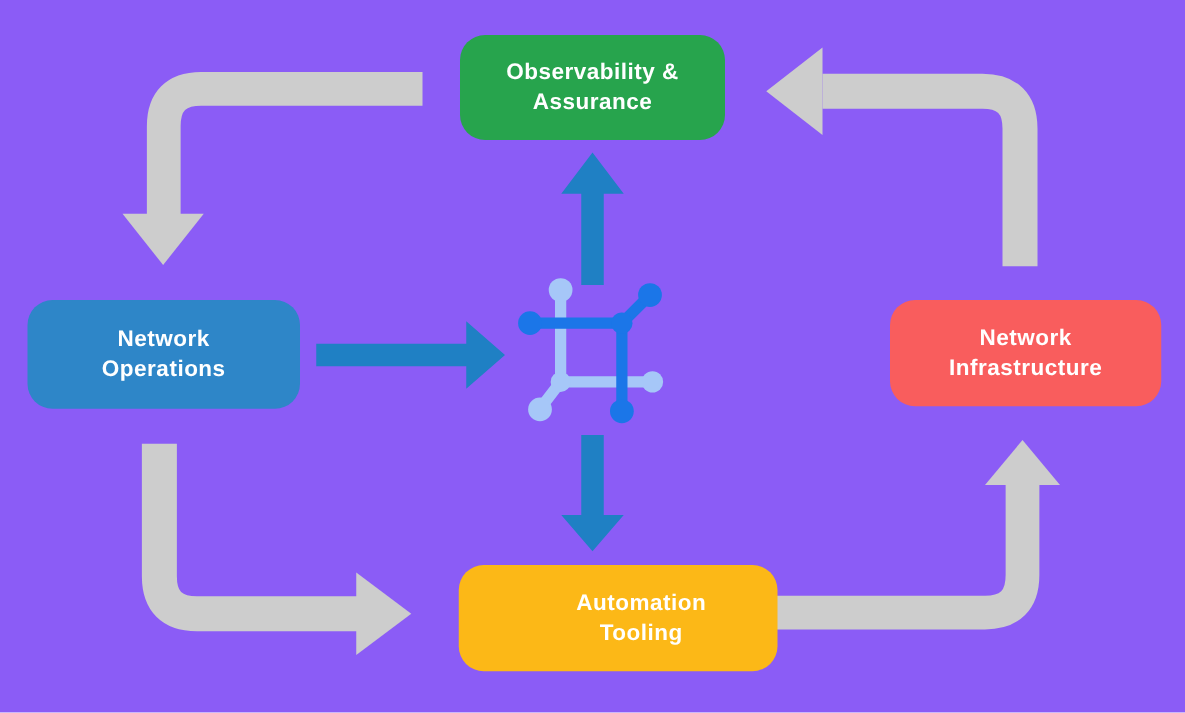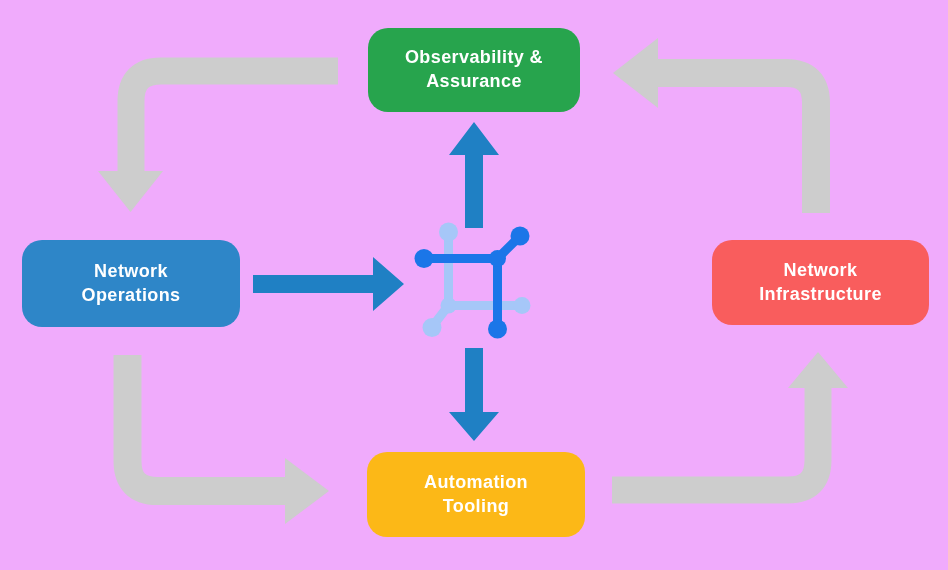--- a/index.html
+++ b/index.html
@@ -19,26 +19,26 @@
     color:#ffffff;
     font-size:18px;
     font-weight:600;
     letter-spacing:.4px;
     line-height:1.32;
     white-space:pre-line;
   }
   .node-observability{left:368px;top:28px;width:212px;height:84px;}
   .node-operations{left:22px;top:240px;width:218px;height:87px;}
   .node-infrastructure{left:712px;top:240px;width:217px;height:85px;}
-  .node-automation{left:367px;top:452px;width:218px;height:85px;}
+  .node-automation{left:367px;top:452px;width:218px;height:85px;padding-left:37px;}
 </style>
 </head>
 <body>
 
-<div class="canvas" style="background-color: #f0abfc;">
+<div class="canvas" style="background-color: #8b5cf6;">
 
   <svg class="layer" width="948" height="570" viewBox="0 0 948 570">
 
     <g>
       <path d="M338,71 H161 Q131,71 131,101 V173" fill="none" stroke-width="27" stroke="#cdcdcd"></path>
       <polygon points="98,171 163,171 130.5,212" fill="#cdcdcd"></polygon>
     </g>
 
     <g>
       <path d="M816,213 V103 Q816,73 786,73 H658" fill="none" stroke-width="28" stroke="#cdcdcd"></path>

